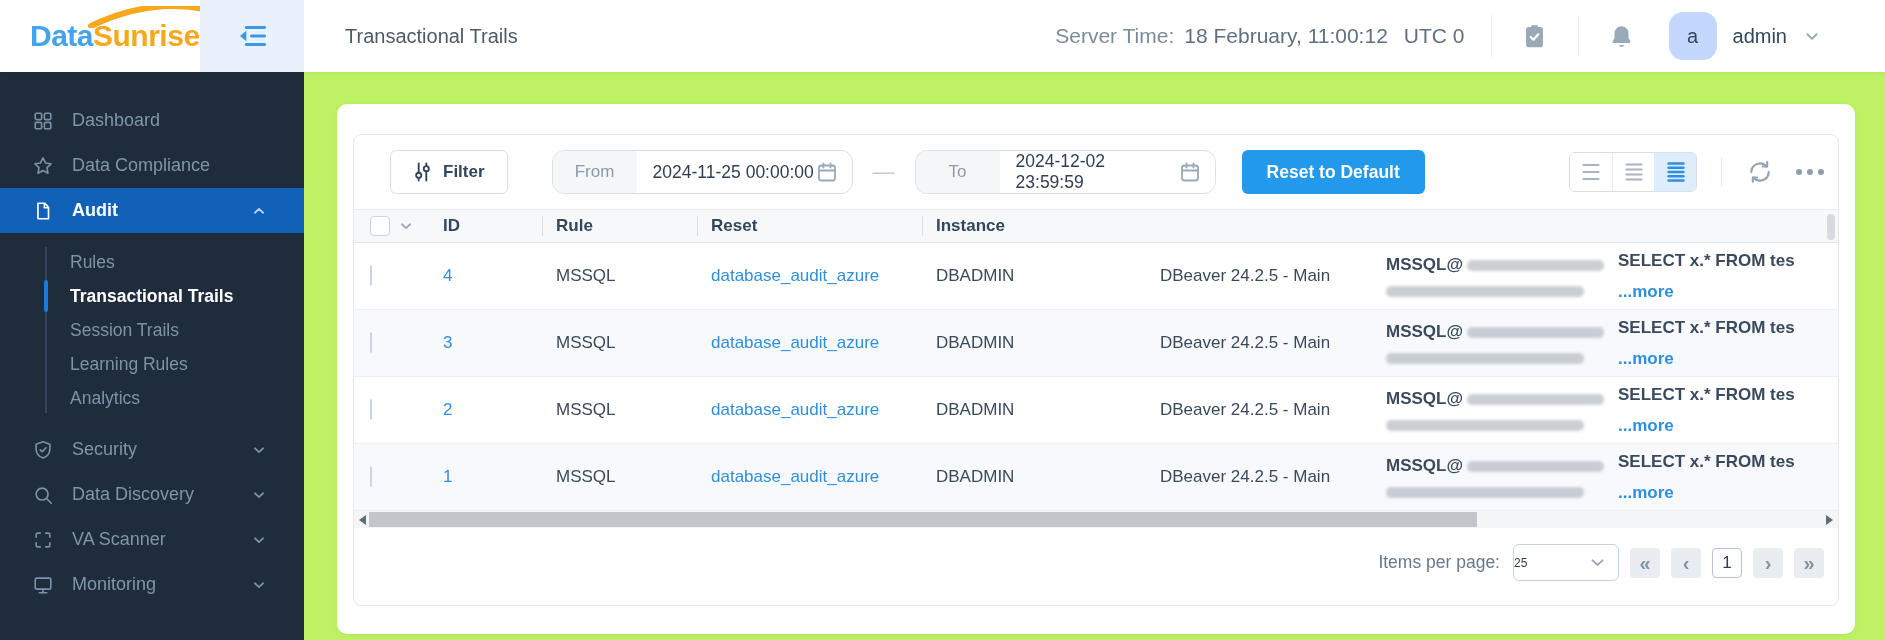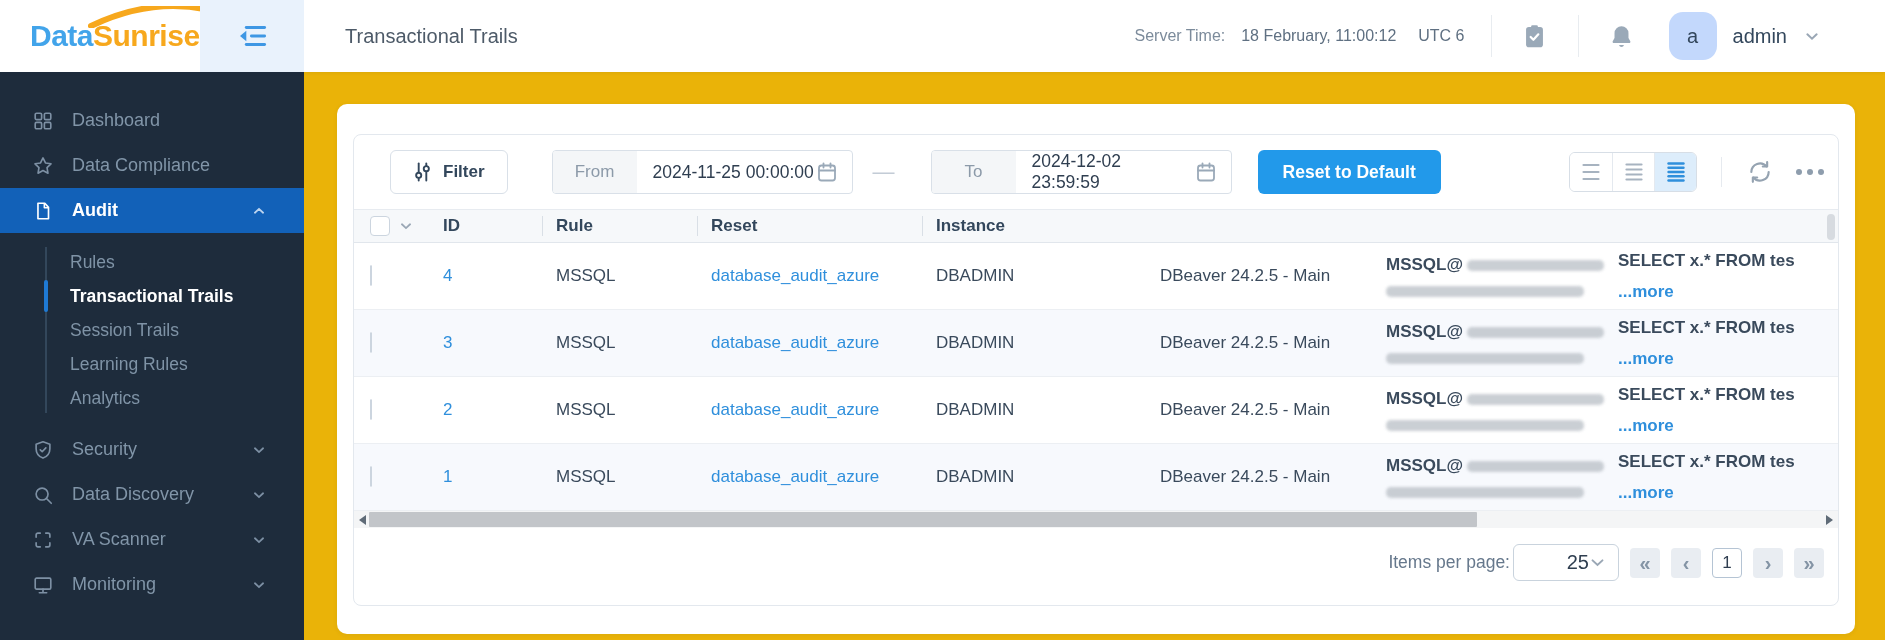--- a/index.html
+++ b/index.html
@@ -1,32 +1,32 @@
 <!DOCTYPE html>
 <html><head>
 <meta charset="utf-8">
 <style>
   * { box-sizing: border-box; }
   html,body { margin:0; padding:0; background:#eff2f5; font-family:"Liberation Sans", sans-serif; }
-  .app { position:relative; width:1885px; height:640px; overflow:hidden; background:#eab308; }
+  .app { position:relative; width:1885px; height:640px; overflow:hidden; background:#bef264; }
 
   
   .header { position:absolute; top:0; left:0; width:1885px; height:72px; background:#fff;
             box-shadow:0 1px 3px rgba(25,45,70,.08); z-index:5; }
   .logo { position:absolute; left:30px; top:0; height:72px; display:flex; align-items:center;
           font-size:30px; font-weight:bold; letter-spacing:-0.5px; }
   .logo .p1 { color:#42a4ea; }
   .logo .p2 { color:#f7a81d; }
   .logo-arc { position:absolute; left:58px; top:6px; pointer-events:none; }
   .collapse-btn { position:absolute; left:200px; top:0; width:104px; height:72px; background:#e9f2fc;
                   display:flex; align-items:center; justify-content:center; cursor:pointer; }
   .page-title { position:absolute; left:345px; top:0; height:72px; display:flex; align-items:center;
                 font-size:20px; color:#4d5a68; }
   .header-right { position:absolute; right:62px; top:0; height:72px; display:flex; align-items:center; }
-  .stime { display:flex; align-items:baseline; gap:16px; font-size:16px;margin-left:30px; }
+  .stime { display:flex; align-items:baseline; gap:10px; font-size:21px;margin-left:30px; }
   .stime .lbl { color:#7c8b9b; }
   .stime .val { color:#5f7082; }
   .stime .tz  { color:#5f7082; margin-left:6px; }
   .hdr-div { width:1px; height:42px; background:#e8ecf0; margin:0 26px; }
   .hicon { display:flex; align-items:center; justify-content:center; width:34px; cursor:pointer; }
   .avatar { width:48px; height:48px; border-radius:14px; background:#c3d8fc; color:#33475c;
             display:flex; align-items:center; justify-content:center; font-size:20px; margin-left:30px; cursor:pointer; }
   .uname { font-size:20px; color:#33475c; margin:0 14px 0 16px; }
 
   
@@ -51,23 +51,23 @@
   .main { position:absolute; left:304px; top:72px; width:1581px; height:568px; }
   .card { position:absolute; left:33px; top:32px; width:1518px; height:530px; background:#fff;
           border-radius:10px; box-shadow:0 1px 5px rgba(30,50,70,.07); }
   .panel { position:absolute; left:16px; top:30px; width:1486px; height:472px;
            border:1px solid #e3e8ee; border-radius:8px; background:#fff; overflow:hidden; }
 
   
   .toolbar { display:flex; align-items:center; padding:15px 14px 15px 36px; height:74px; }
   .btn-filter { height:44px; padding:0 22px; border:1px solid #d9e0e8; border-radius:6px; background:#fff;
                 display:flex; align-items:center; gap:11px; font-size:17px; font-weight:bold; color:#33475c; cursor:pointer; }
-  .date-group { height:44px; border:1px solid #d9e0e8; border-radius:4px; display:flex; align-items:center;
+  .date-group { height:44px; border:1px solid #d9e0e8; border-radius:12px; display:flex; align-items:center;
                 overflow:hidden; background:#fff; margin-left:44px; }
-  .date-group.to { margin-left:16px; }
+  .date-group.to { margin-left:0; }
   .date-prefix { width:84px; height:100%; background:#f4f6f8; color:#8c9aa9; font-size:17px;
                  display:flex; align-items:center; justify-content:center; }
   .date-value { width:178px; padding-left:16px; font-size:17.5px; color:#2f3e50; }
   .cal { margin-right:13px; display:flex; cursor:pointer; }
   .dash { color:#c3ccd6; font-size:22px; margin:0 20px; }
   .btn-reset { height:44px; padding:0 25px; margin-left:26px; background:#2299ea; border:none; border-radius:6px;
                color:#fff; font-size:17.5px; font-weight:bold; cursor:pointer; font-family:"Liberation Sans",sans-serif; }
   .right-tools { margin-left:auto; display:flex; align-items:center; }
   .density { display:flex; height:40px; border:1px solid #d7dee6; border-radius:6px; overflow:hidden; }
   .seg { width:42px; display:flex; align-items:center; justify-content:center; cursor:pointer; background:#fff; }
@@ -101,24 +101,24 @@
 
   
   .hscroll { position:relative; height:17px; background:#f4f5f6; }
   .hs-thumb { position:absolute; left:15px; top:1px; height:15px; width:1108px; background:#c2c5c9; border-radius:1px; cursor:pointer; }
   .hs-arrow { position:absolute; top:4px; width:0; height:0; border-top:5px solid transparent; border-bottom:5px solid transparent; cursor:pointer; }
   .hs-left  { left:5px;  border-right:7px solid #5f6b77; }
   .hs-right { right:5px; border-left:7px solid #5f6b77; }
 
   
   .pager { display:flex; align-items:center; justify-content:flex-end; padding:16px 14px 0 0; }
-  .pager .plabel { font-size:17.5px; color:#66788c; margin-right:3px; }
+  .pager .plabel { font-size:17.5px; color:#66788c; margin-right:13px; }
   .psel { width:106px; height:37px; border:1px solid #c9d3dd; border-radius:6px; background:#fff;
           display:flex; align-items:center; cursor:pointer; }
-  .psel .pval { flex:1; text-align:right; font-size:20px; color:#2f3e50; }
+  .psel .pval { flex:1; text-align:left; font-size:12px; color:#2f3e50; }
   .psel .pchev { margin-right:12px; display:flex; color:#9aa7b5; }
   .pbtn { width:30px; height:30px; margin-left:11px; background:#e9edf2; border-radius:4px;
           display:flex; align-items:center; justify-content:center; color:#8494a5; font-size:20px;
           font-weight:bold; cursor:pointer; line-height:1; }
   .pbtn.current { background:#fff; border:1px solid #b5c4d4; color:#2f3e50; font-weight:normal; font-size:17px; }
   svg { display:block; }
 </style>
 </head>
 <body>
 
@@ -141,21 +141,21 @@
         <path d="M9 7.5L3.5 12L9 16.5z" fill="#3e97e4" stroke="none"></path>
       </svg>
     </div>
 
     <div class="page-title">Transactional Trails</div>
 
     <div class="header-right">
       <div class="stime">
         <span class="lbl">Server Time:</span>
         <span class="val">18 February, 11:00:12</span>
-        <span class="tz">UTC 6</span>
+        <span class="tz">UTC 0</span>
       </div>
       <div class="hdr-div"></div>
       <div class="hicon">
         <svg width="27" height="27" viewBox="0 0 24 24">
           <rect x="4.5" y="3.5" width="15" height="18" rx="2.5" fill="#9aa9b8"></rect>
           <rect x="9" y="2" width="6" height="3.6" rx="1.2" fill="#9aa9b8"></rect>
           <path d="M8.6 12.5l2.4 2.4 4.4-4.8" stroke="#fff" stroke-width="2" fill="none" stroke-linecap="round" stroke-linejoin="round"></path>
         </svg>
       </div>
       <div class="hdr-div"></div>

